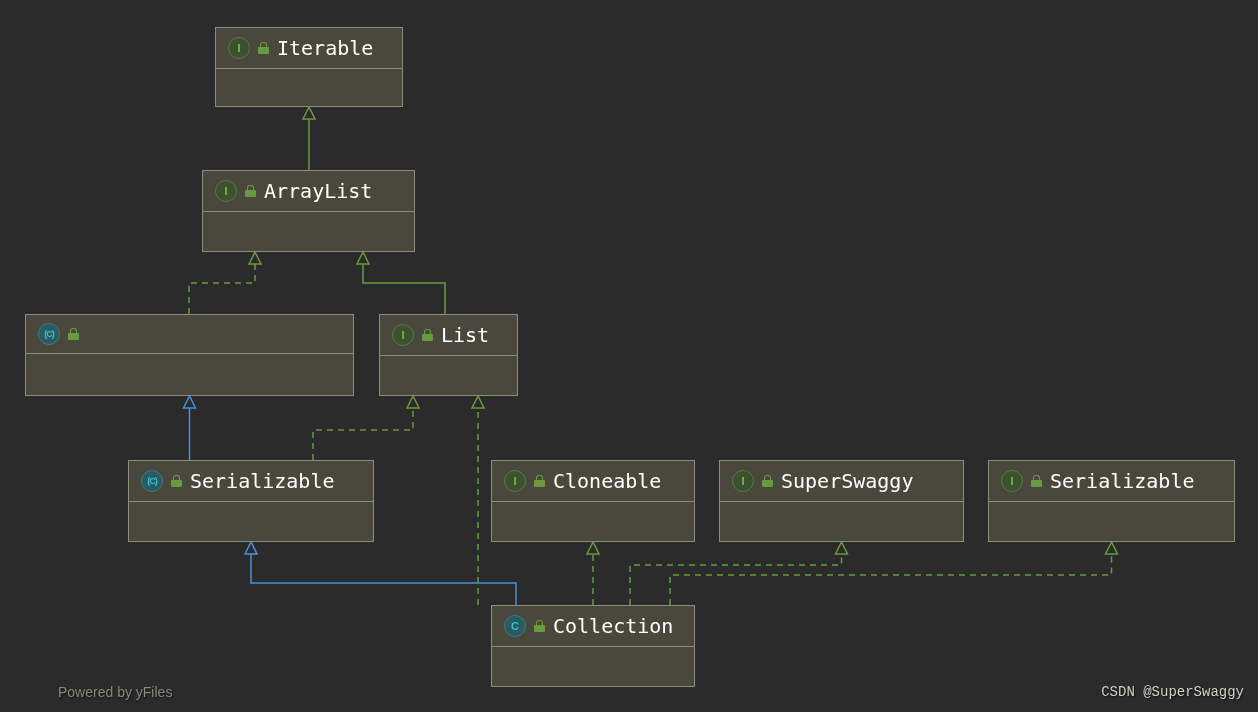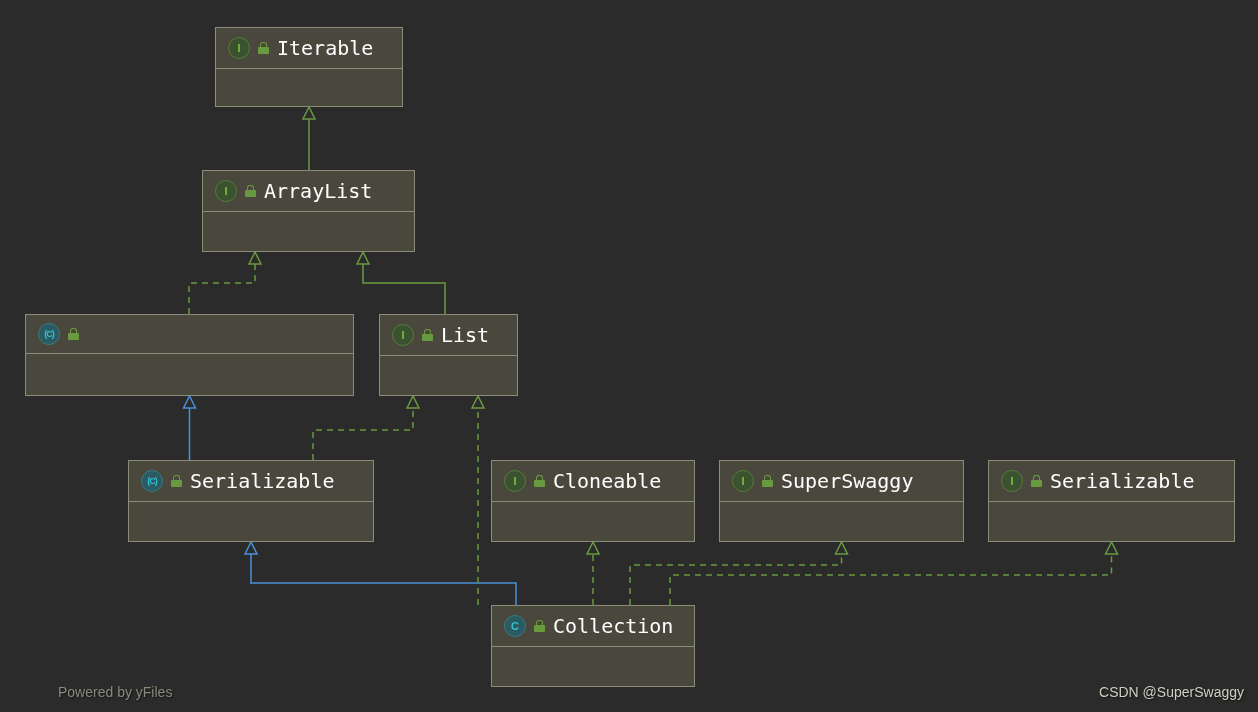--- a/index.html
+++ b/index.html
@@ -10,21 +10,21 @@
   .type-icon{width:20px;height:20px;border-radius:50%;display:flex;align-items:center;justify-content:center;font-size:11px;font-weight:bold;font-family:Arial,sans-serif;}
   .type-I{background:#3a5230;color:#7fbf3f;border:1px solid #5a7a3a;}
   .type-C{background:#2a5a62;color:#35c0d0;border:1px solid #3a7a82;}
   .type-CA{background:#2a5a62;color:#35c0d0;border:1px solid #3a7a82;font-size:9px;letter-spacing:-1px;}
   .lock-icon{width:11px;height:12px;position:relative;}
   .lock-icon::before{content:"";position:absolute;top:0;left:2px;width:5px;height:5px;border:1px solid #6a9a3f;border-bottom:none;border-radius:3px 3px 0 0;}
   .lock-icon::after{content:"";position:absolute;top:5px;left:0;width:11px;height:7px;background:#6a9a3f;border-radius:1px;}
   .name{color:#ffffff;font-size:20px;font-weight:normal;}
   svg.edges{position:absolute;top:0;left:0;width:1258px;height:712px;pointer-events:none;}
   .watermark-left{position:absolute;left:14px;bottom:12px;color:#8a8a7a;font-family:Arial,sans-serif;font-size:14px;text-shadow:1px 1px 2px rgba(0,0,0,0.6);margin-left:44px;}
-  .watermark-right{position:absolute;right:14px;bottom:12px;color:#cfcfc2;font-family:Liberation Sans, sans-serif;font-size:14px;text-shadow:1px 1px 2px rgba(0,0,0,0.6);}
+  .watermark-right{position:absolute;right:14px;bottom:12px;color:#cfcfc2;font-family:Liberation Mono, monospace;font-size:14px;text-shadow:1px 1px 2px rgba(0,0,0,0.6);}
 </style>
 </head>
 <body>
 
 <div class="canvas">
   <svg class="edges">
       <polygon points="309,107 303,119 315,119" fill="none" stroke="#6a9a3f" stroke-width="1.5"></polygon>
       <path d="M 309 170 L 309 119" fill="none" stroke="#6a9a3f" stroke-width="1.5"></path>
       <polygon points="255,252 249,264 261,264" fill="none" stroke="#6a9a3f" stroke-width="1.5"></polygon>
       <path d="M 189 314 L 189 283 L 255 283 L 255 264" fill="none" stroke="#6a9a3f" stroke-width="1.5" stroke-dasharray="6 5"></path>

